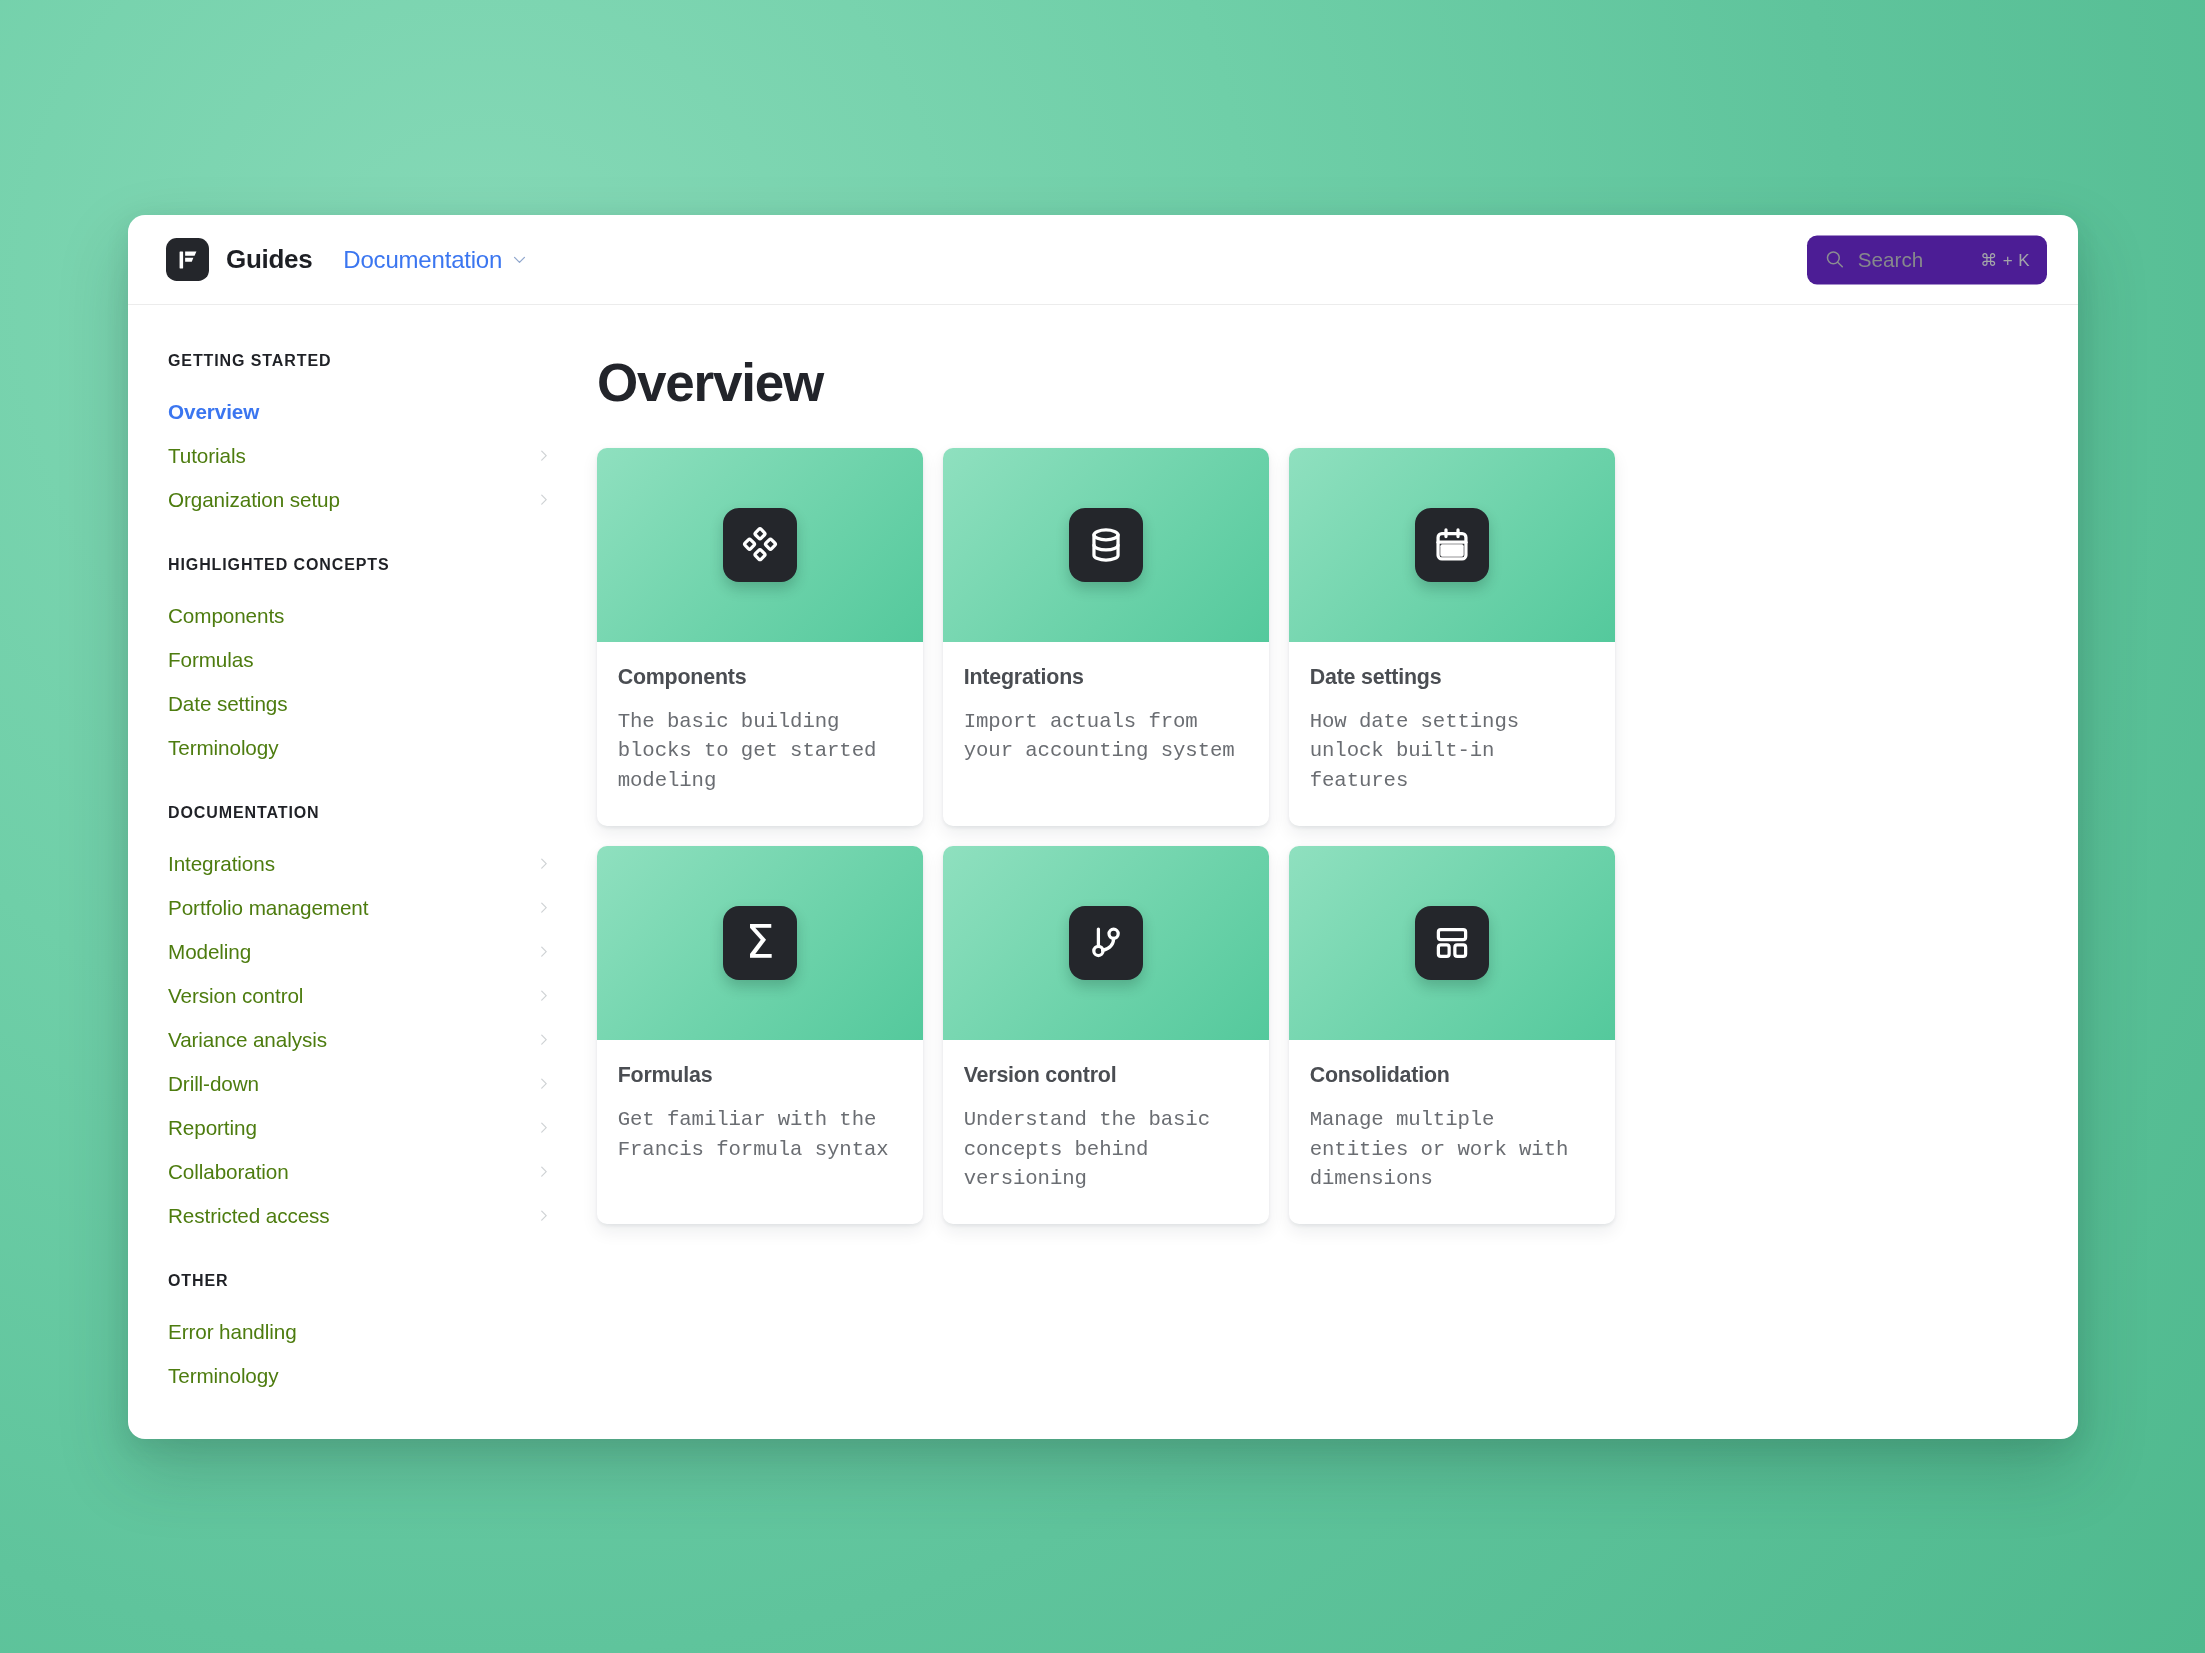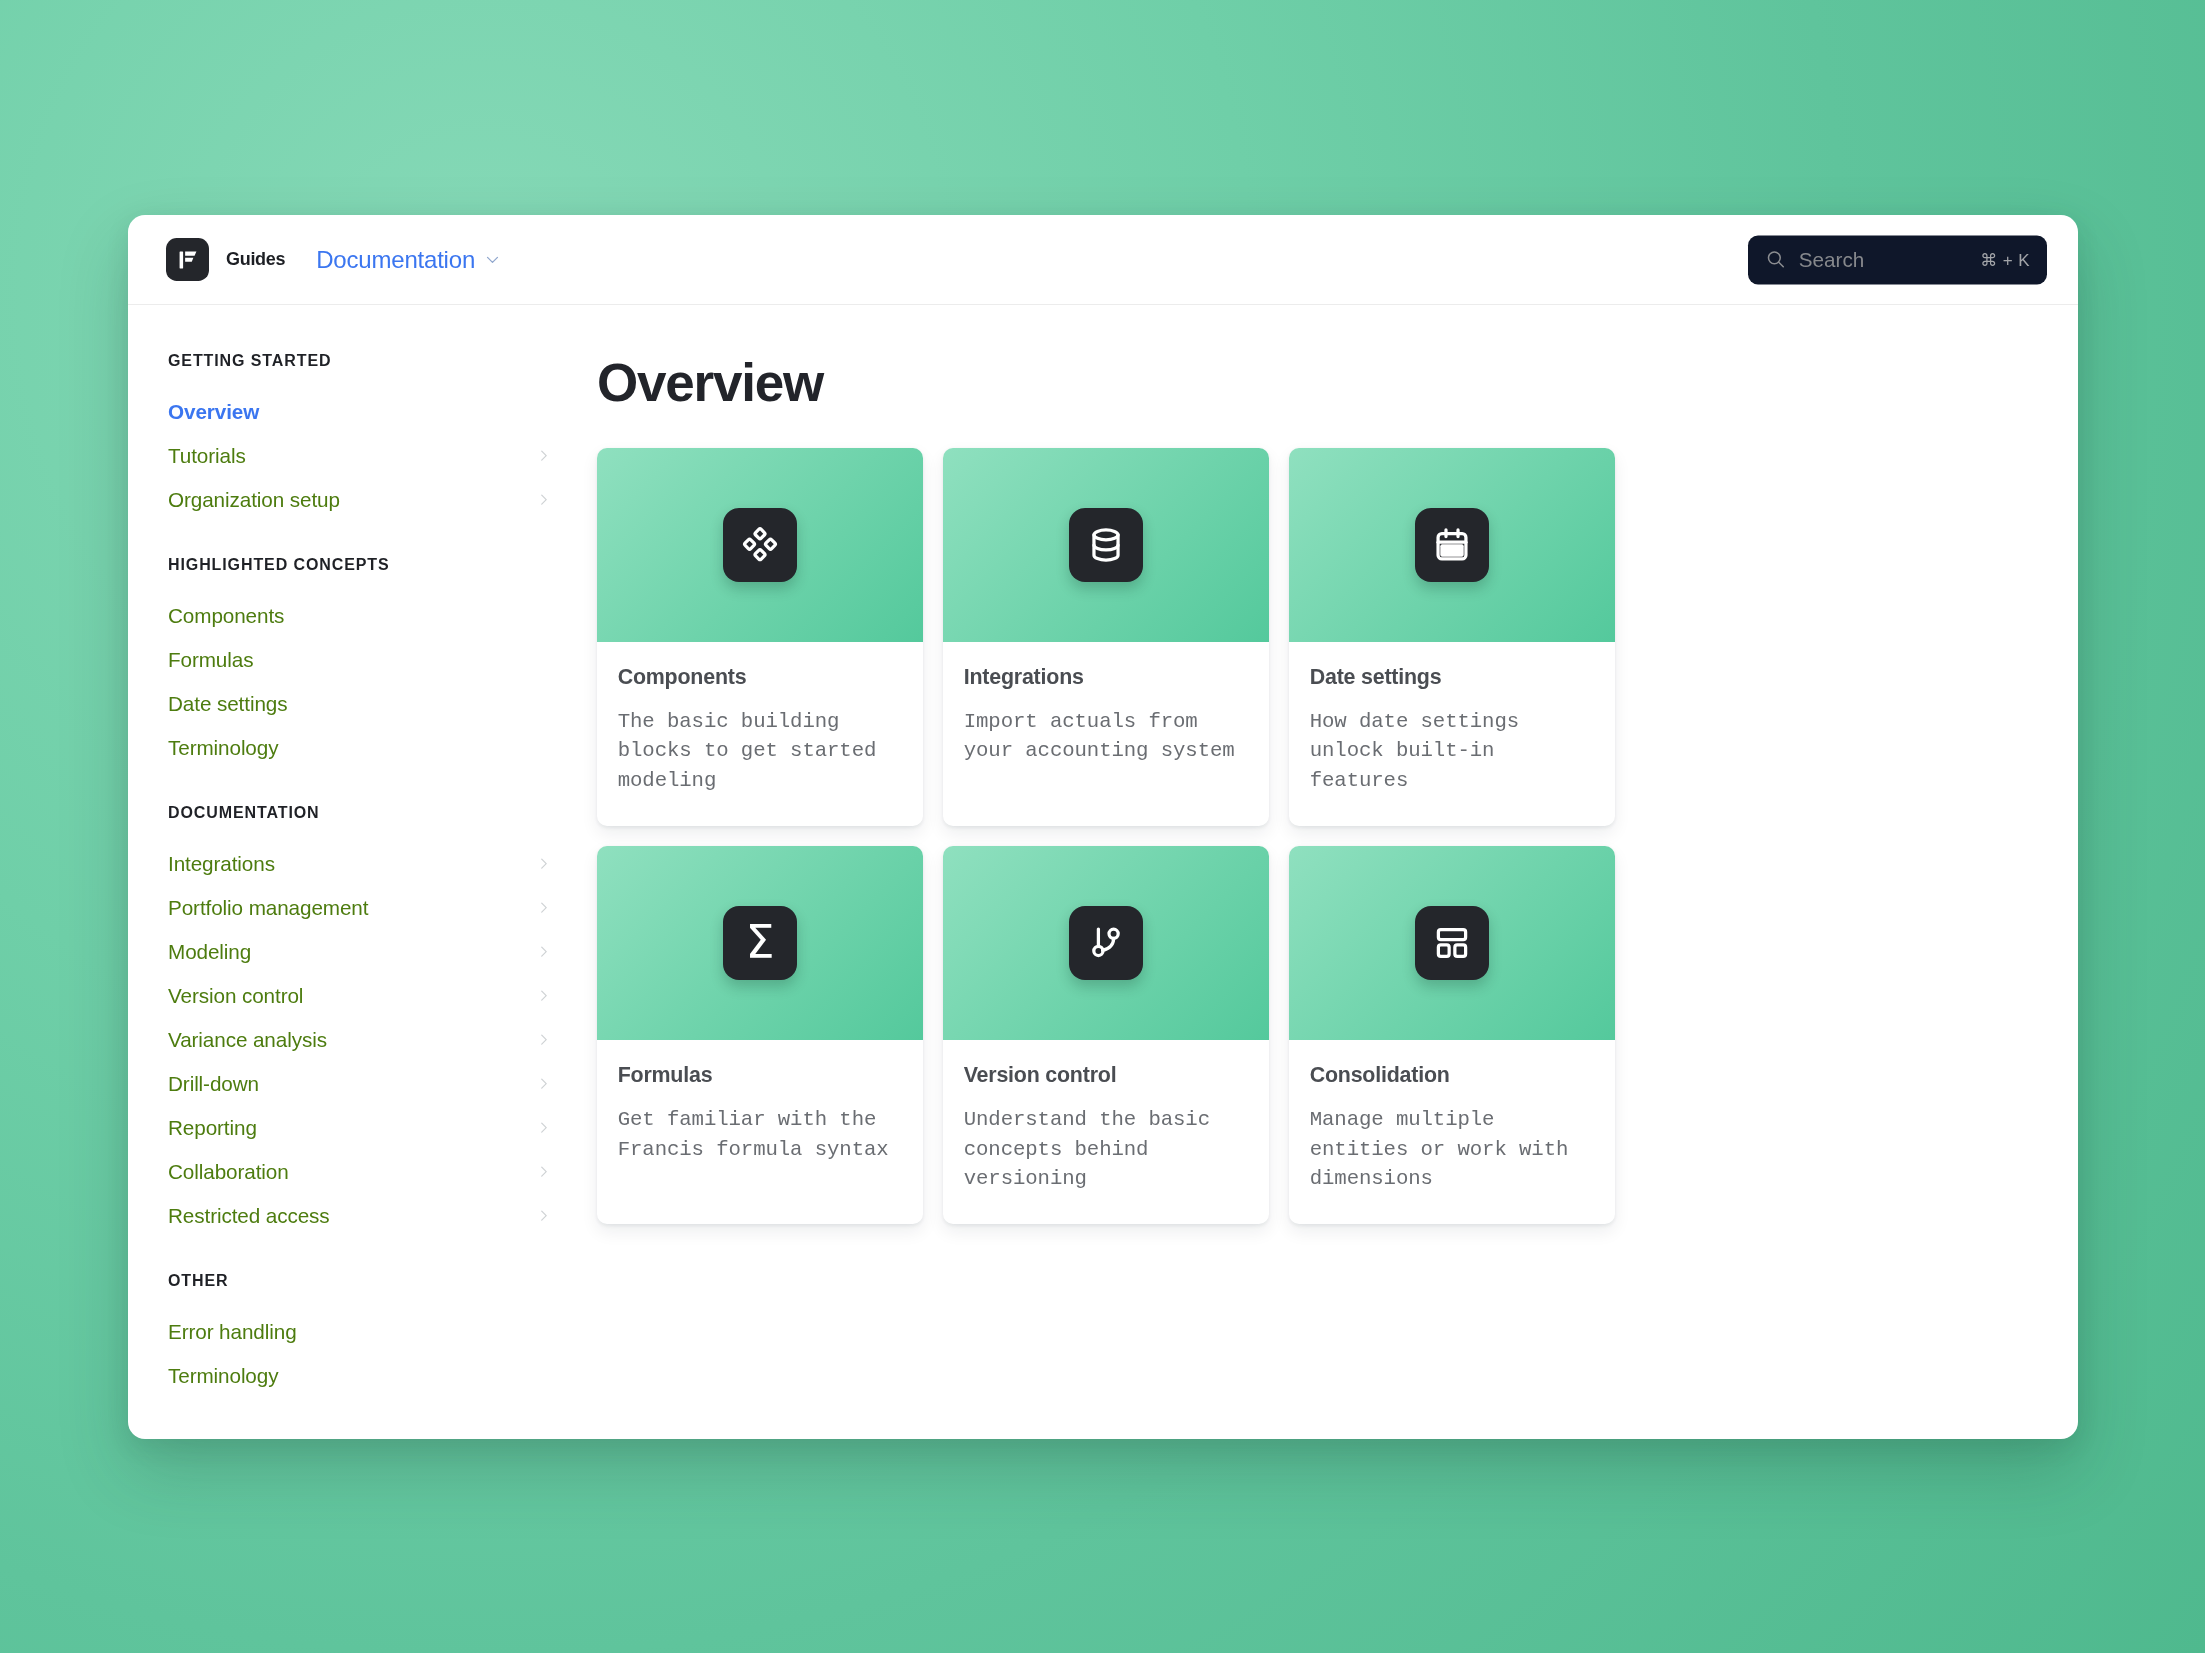--- a/index.html
+++ b/index.html
@@ -51,21 +51,21 @@
     height: 43px;
     border-radius: 10.7px;
     background: #24262b;
     display: flex;
     align-items: center;
     justify-content: center;
     flex: none;
   }
 
   .brand-name {
-    font-size: 18px;
+    font-size: 26px;
     font-weight: 700;
     color: #1d1f24;
     letter-spacing: -0.3px;
   }
 
   .section-switcher {
     display: flex;
     align-items: center;
     gap: 9.2px;
     margin-left: 31px;
@@ -82,23 +82,23 @@
     width: 17px;
     height: 17px;
     display: block;
   }
 
   .searchbox {
     position: absolute;
     right: 31px;
     top: 50%;
     transform: translateY(-50%);
-    width: 299px;
+    width: 240px;
     height: 49px;
-    background: #0f172a;
+    background: #4c1d95;
     border-radius: 10px;
     display: flex;
     align-items: center;
     padding: 0 17px;
     gap: 12.3px;
     cursor: text;
   }
 
   .search-ph {
     font-size: 20.7px;

